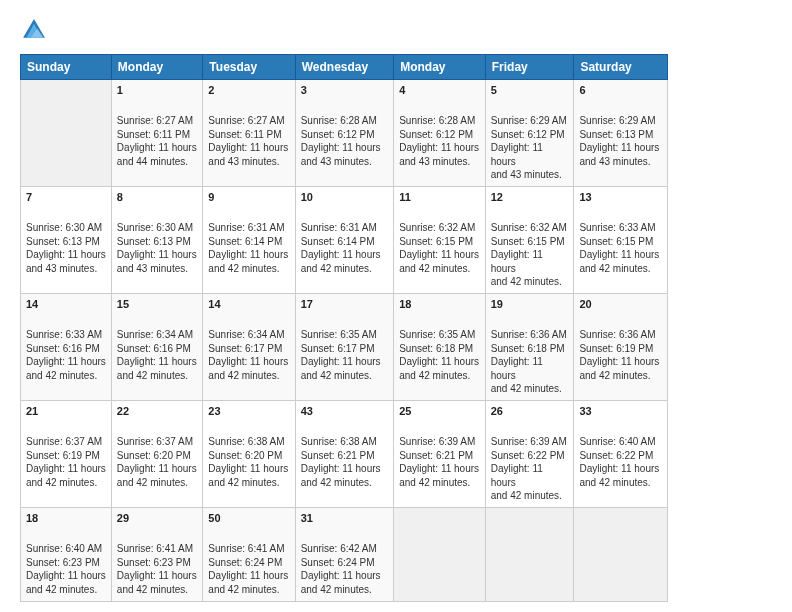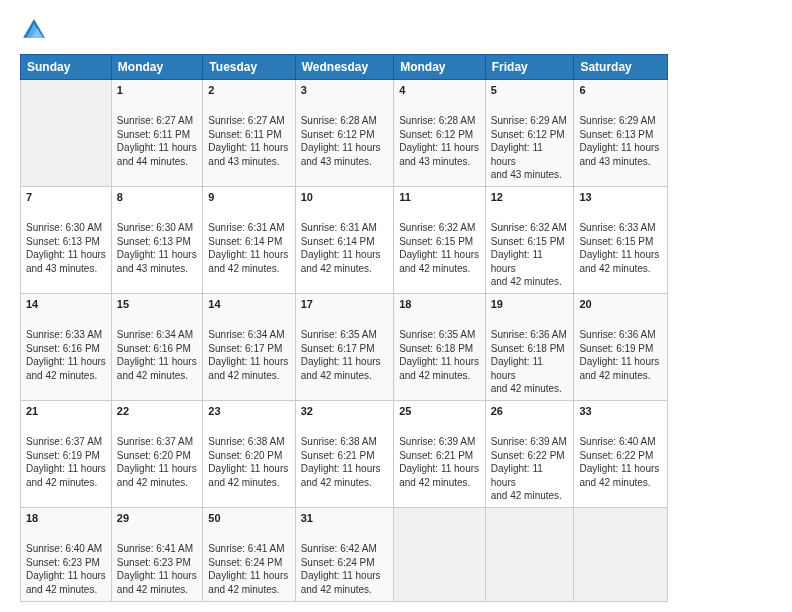--- a/index.html
+++ b/index.html
@@ -292,21 +292,21 @@
 and 42 minutes.</div>
           </td>
           <td>
             <div class="day-number">23</div>
             <div class="day-info" style="white-space: pre-line;">Sunrise: 6:38 AM
 Sunset: 6:20 PM
 Daylight: 11 hours
 and 42 minutes.</div>
           </td>
           <td>
-            <div class="day-number">32</div>
+            <div class="day-number">43</div>
             <div class="day-info" style="white-space: pre-line;">Sunrise: 6:38 AM
 Sunset: 6:21 PM
 Daylight: 11 hours
 and 42 minutes.</div>
           </td>
           <td>
             <div class="day-number">25</div>
             <div class="day-info" style="white-space: pre-line;">Sunrise: 6:39 AM
 Sunset: 6:21 PM
 Daylight: 11 hours

